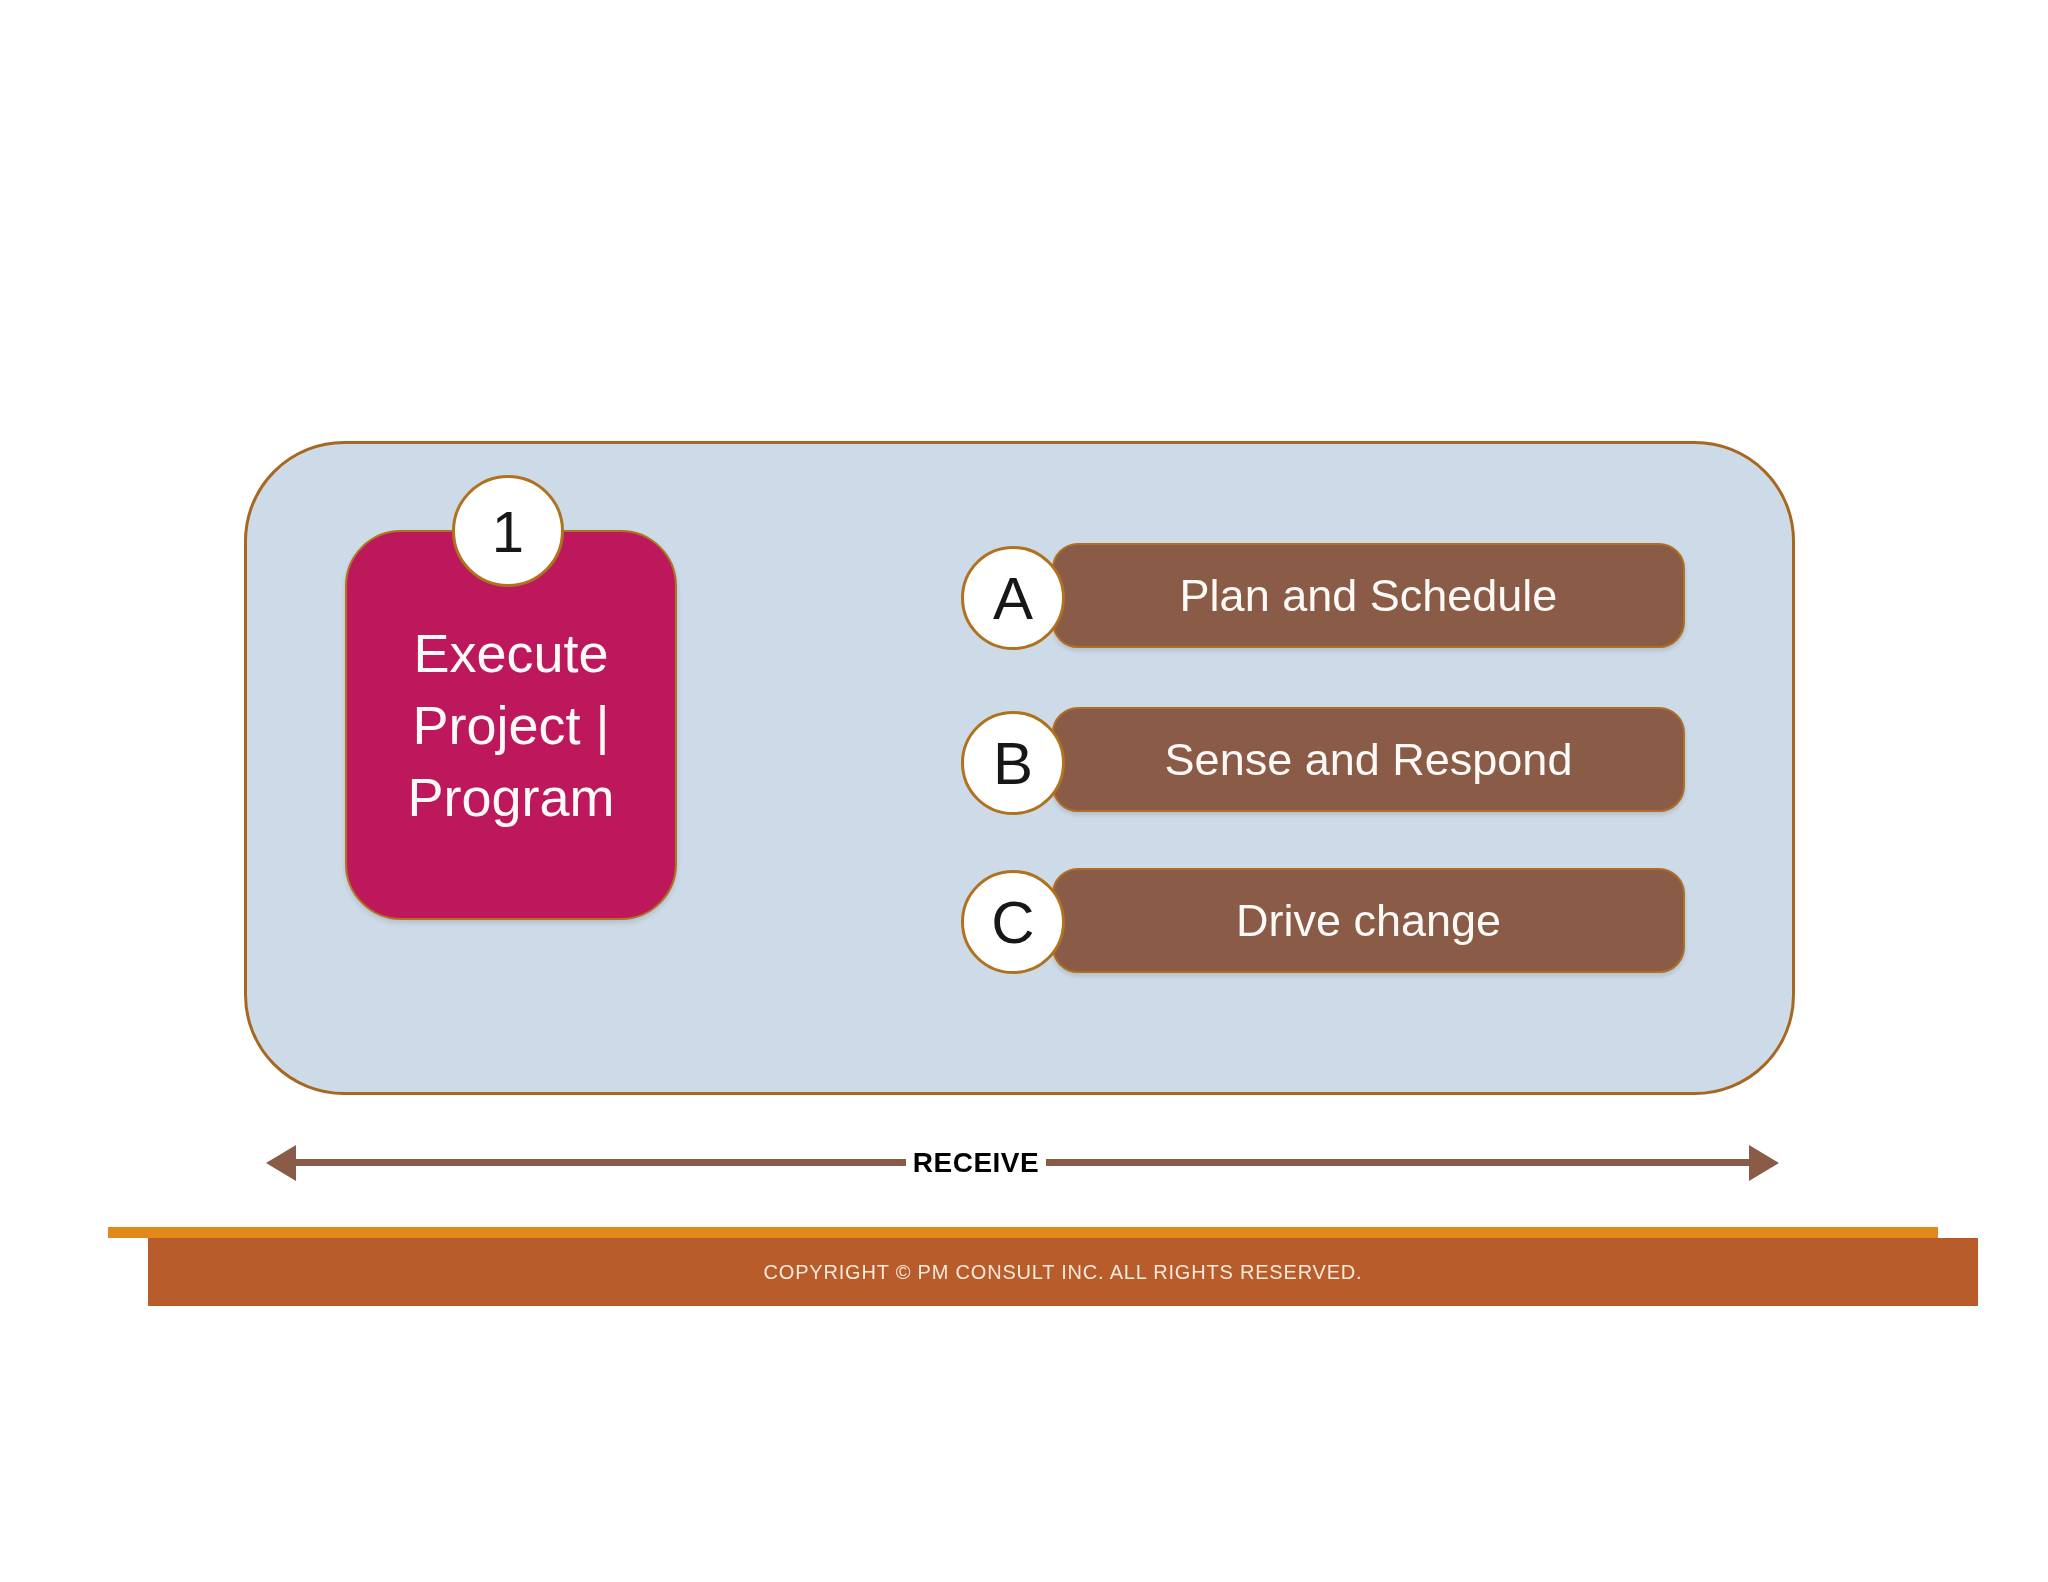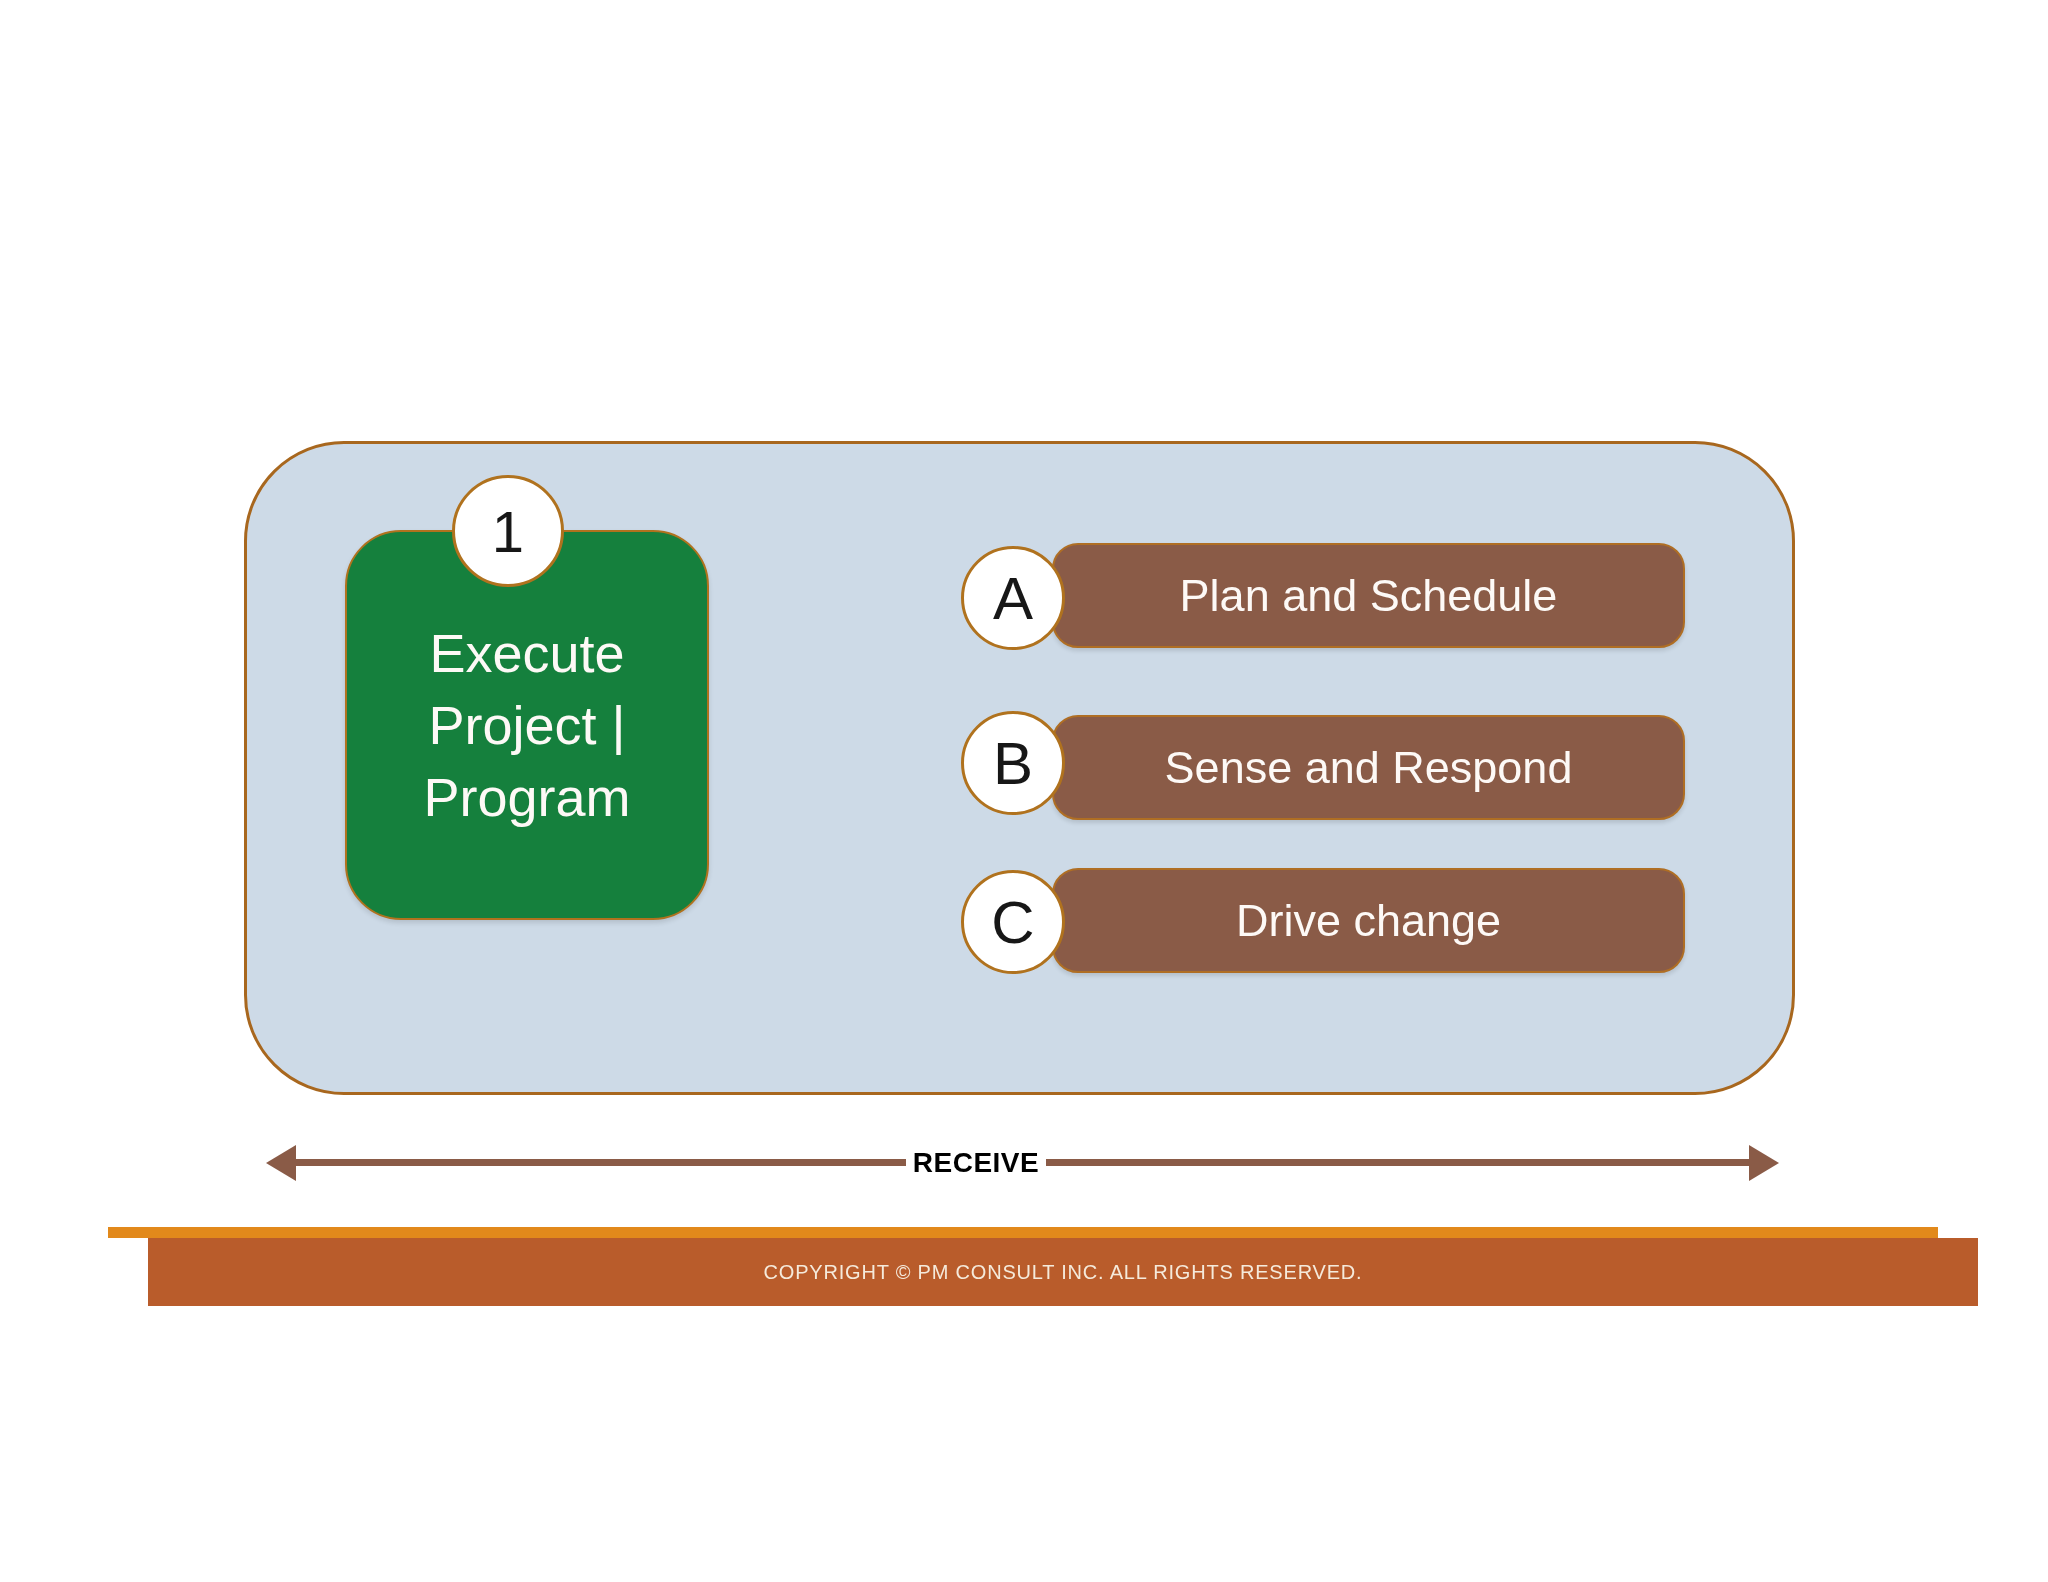--- a/index.html
+++ b/index.html
@@ -18,22 +18,22 @@
     width: 1551px; height: 654px;
     background: #CDDAE7;
     border: 3px solid #A8671E;
     border-radius: 100px;
   }
 
   
   .step-card {
     position: absolute;
     left: 345px; top: 530px;
-    width: 364px; height: 390px;
-    background: #15803d;
+    width: 332px; height: 390px;
+    background: #be185d;
     border: 2px solid #B0721E;
     border-radius: 56px;
     display: flex; align-items: center; justify-content: center;
     text-align: center;
     color: #FDF9F6;
     font-size: 54px; line-height: 72px;
     padding: 10px 28px;
     box-shadow: 0 3px 5px rgba(0,0,0,0.12);
   }
 
@@ -68,21 +68,21 @@
     background: #8A5B47;
     border: 2px solid #AF6E24;
     border-radius: 26px;
     display: flex; align-items: center; justify-content: center;
     color: #FDF9F6;
     font-size: 45px;
     z-index: 2;
     box-shadow: 0 3px 4px rgba(0,0,0,0.12);
   }
   .badge-a { top: 546px; }  .bar-a { top: 543px; }
-  .badge-b { top: 711px; }  .bar-b { top: 707px; margin-top: 8px; }
+  .badge-b { top: 711px; }  .bar-b { top: 707px; }
   .badge-c { top: 870px; }  .bar-c { top: 868px; }
 
   
   .arrow-line {
     position: absolute;
     top: 1159px; height: 7px;
     background: #8A5B47;
   }
   .arrow-line-left  { left: 292px;  width: 614px; }
   .arrow-line-right { left: 1046px; width: 703px; }

